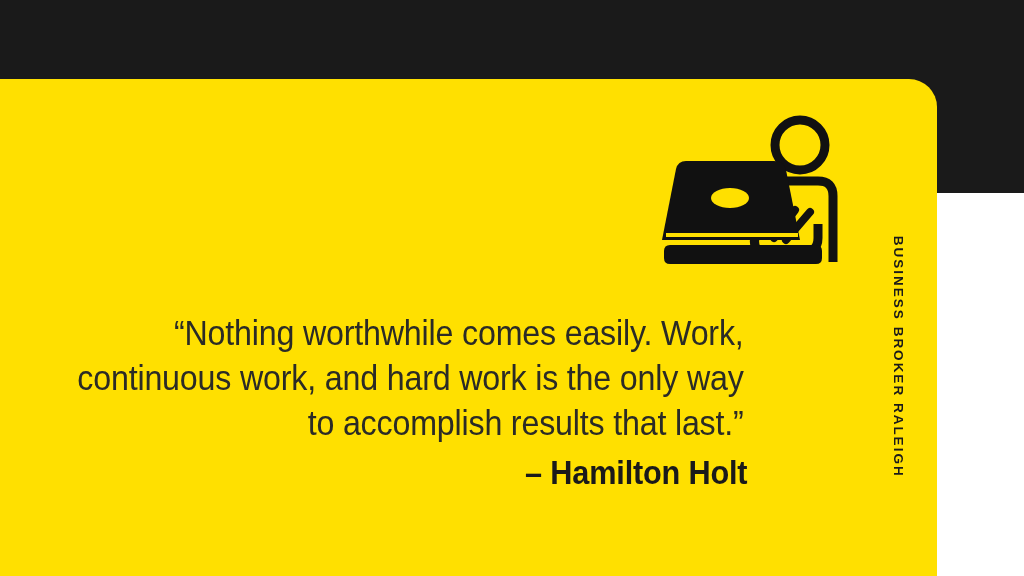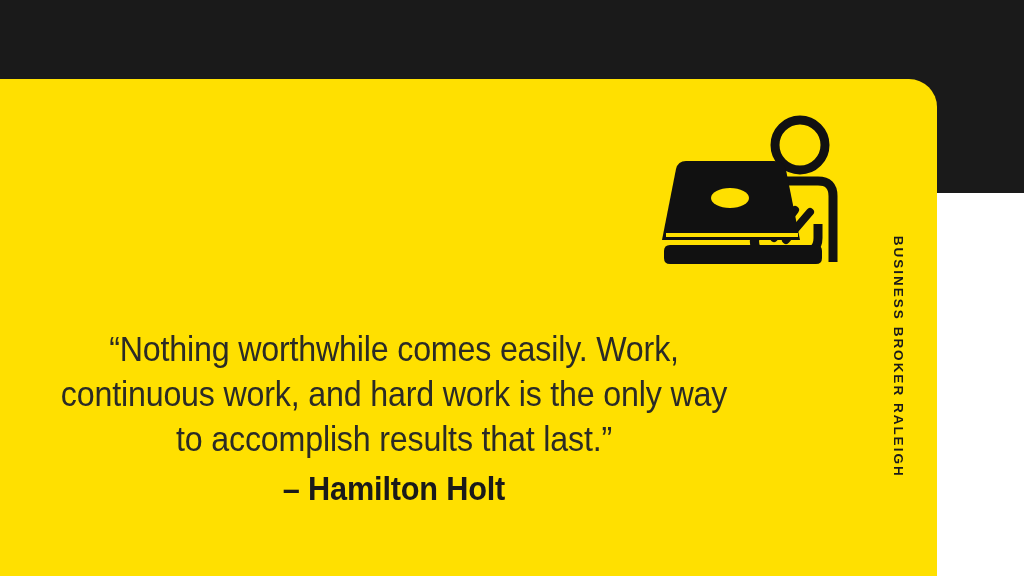--- a/index.html
+++ b/index.html
@@ -67,23 +67,23 @@
     font-size: 13.5px;
     font-weight: 700;
     letter-spacing: 2.0px;
     color: #1a1a1a;
     line-height: 1;
   }
   
   .quote-block {
     position: absolute;
     left: 14px;
-    top: 326px;
+    top: 310px;
     width: 760px;
-    text-align: center;
+    text-align: right;
   }
   .quote-line {
     font-family: "Liberation Sans Narrow", "Liberation Sans", sans-serif;
     font-size: 35px;
     font-weight: 300;
     color: #2b2b26;
     line-height: 45px;
     letter-spacing: -0.2px;
     transform: scaleX(0.92);
     transform-origin: center center;

